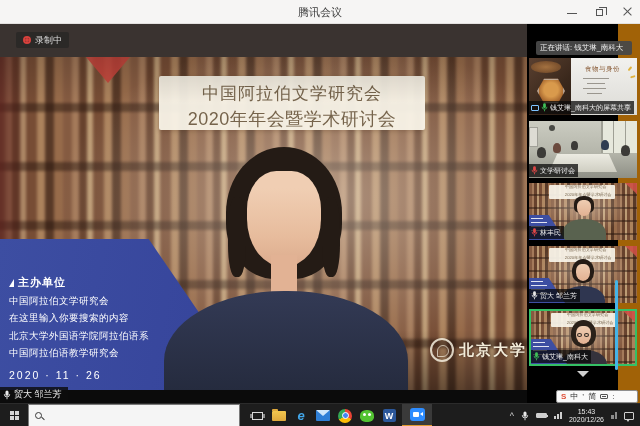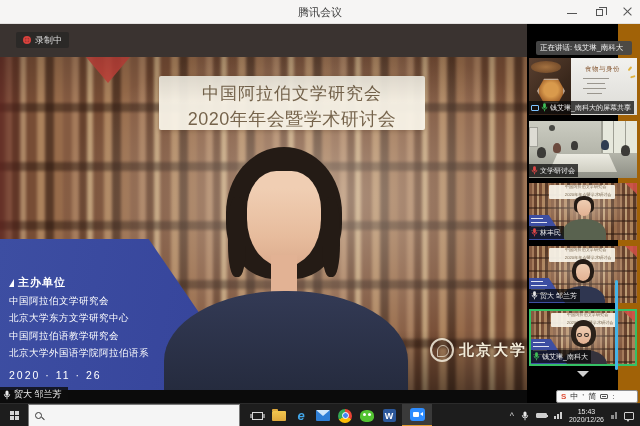--- a/index.html
+++ b/index.html
@@ -217,23 +217,23 @@
         <div class="b1">中国阿拉伯文学研究会</div>
         <div class="b2">2020年年会暨学术研讨会</div>
       </div>
 
       <div class="blue-panel">
         <div class="org-head">
           <span class="org-ico"></span>
           <span>主办单位</span>
         </div>
         <div class="org-line">中国阿拉伯文学研究会</div>
-        <div class="org-line">北京大学东方文学研究中心</div>
+        <div class="org-line">在这里输入你要搜索的内容</div>
+        <div class="org-line">北京大学外国语学院阿拉伯语系</div>
         <div class="org-line">中国阿拉伯语教学研究会</div>
-        <div class="org-line">北京大学外国语学院阿拉伯语系</div>
         <div class="org-date">2020 · 11 · 26</div>
       </div>
 
       <div class="person">
         <div class="hair"></div>
         <div class="face"></div>
         <div class="hs hs-l"></div>
         <div class="hs hs-r"></div>
         <div class="neck"></div>
         <div class="body"></div>

